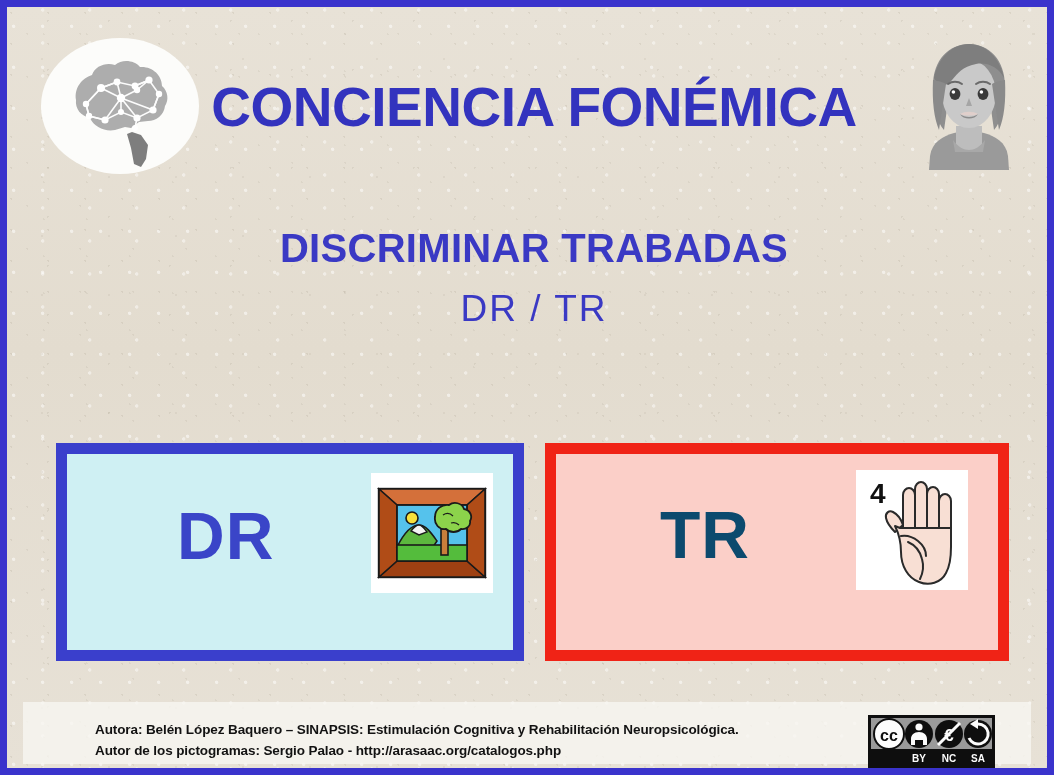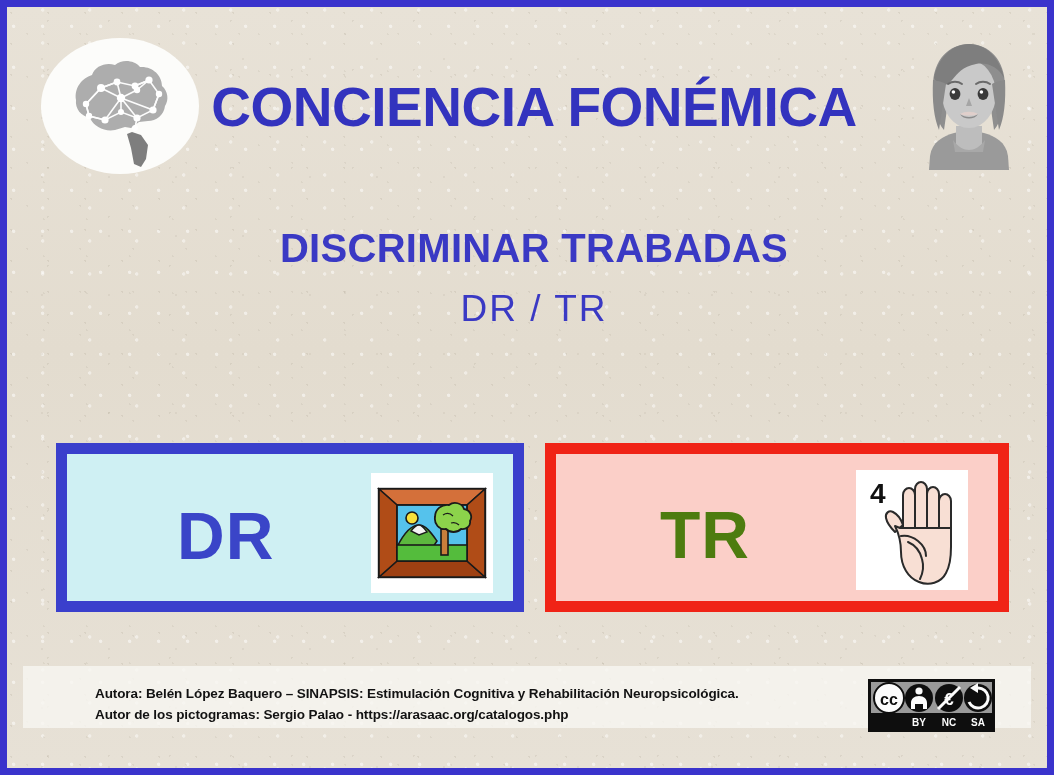--- a/index.html
+++ b/index.html
@@ -84,21 +84,21 @@
     color: #3A39C4;
     font-size: 37px;
     font-weight: normal;
     letter-spacing: 2px;
   }
 
   
   .card {
     position: absolute;
     top: 436px;
-    height: 169px;
+    height: 218px;
     box-sizing: border-box;
     display: flex;
     align-items: center;
   }
   #card-dr {
     left: 49px;
     width: 468px;
     border: 11px solid #3A3FCC;
     background: #CFF0F3;
   }
@@ -110,34 +110,34 @@
   }
 
   .card-label {
     position: absolute;
     font-size: 66px;
     font-weight: bold;
     line-height: 1;
     letter-spacing: 1px;
   }
   #label-dr { left: 110px; top: 49px; color: #3A45C8; }
-  #label-tr { left: 104px; top: 48px; color: #4d7c0f; }
+  #label-tr { left: 104px; top: 48px; color: #0c4a6e; }
 
   .pictogram {
     position: absolute;
     background: #FFFFFF;
   }
   #picto-cuadro { left: 304px; top: 19px; width: 122px; height: 120px; }
   #picto-cuatro { left: 300px; top: 16px; width: 112px; height: 120px; }
 
   
   #footer-band {
     position: absolute;
     left: 16px;
-    top: 659px;
+    top: 695px;
     width: 1008px;
     height: 62px;
     background: rgba(248,246,241,0.80);
   }
   #footer-text {
     position: absolute;
     left: 72px;
     top: 17px;
     color: #121212;
     font-size: 13.5px;
@@ -262,21 +262,21 @@
           <path d="M45 66c6-1 12 1 17 5 5 4 8 9 8 15"></path>
           <path d="M52 72c7 3 12 9 14 17 2 7 1 14-2 20"></path>
         </g>
       </svg>
     </span>
   </div>
 
   <div id="footer-band">
     <div id="footer-text">
       <div>Autora: Belén López Baquero – SINAPSIS: Estimulación Cognitiva y Rehabilitación Neuropsicológica.</div>
-      <div>Autor de los pictogramas: Sergio Palao - https://arasaac.org/catalogos.php</div>
+      <div>Autor de los pictogramas: Sergio Palao - http://arasaac.org/catalogos.php</div>
     </div>
 
     <div id="cc-badge">
       <svg viewBox="0 0 127 53" width="127" height="53">
         <rect x="0" y="0" width="127" height="53" fill="#0E0E0E"></rect>
         <rect x="3" y="3" width="121" height="31" fill="#9A9A9A"></rect>
 
         <circle cx="21" cy="19" r="15" fill="#FCFCFC" stroke="#0E0E0E" stroke-width="2"></circle>
         <text x="21" y="26" text-anchor="middle" font-family="'Liberation Sans',sans-serif" font-size="16" font-weight="bold" fill="#0E0E0E">cc</text>
 

